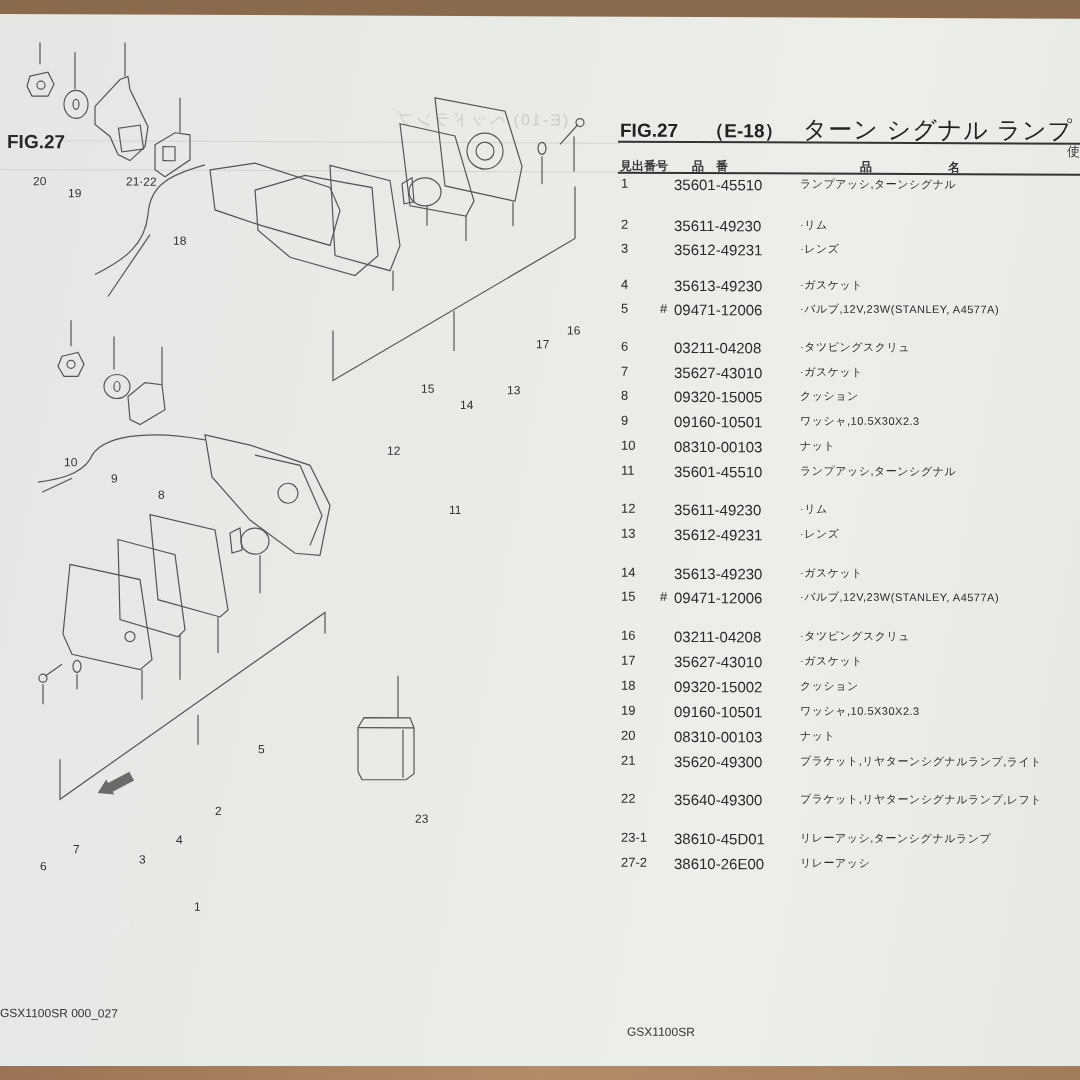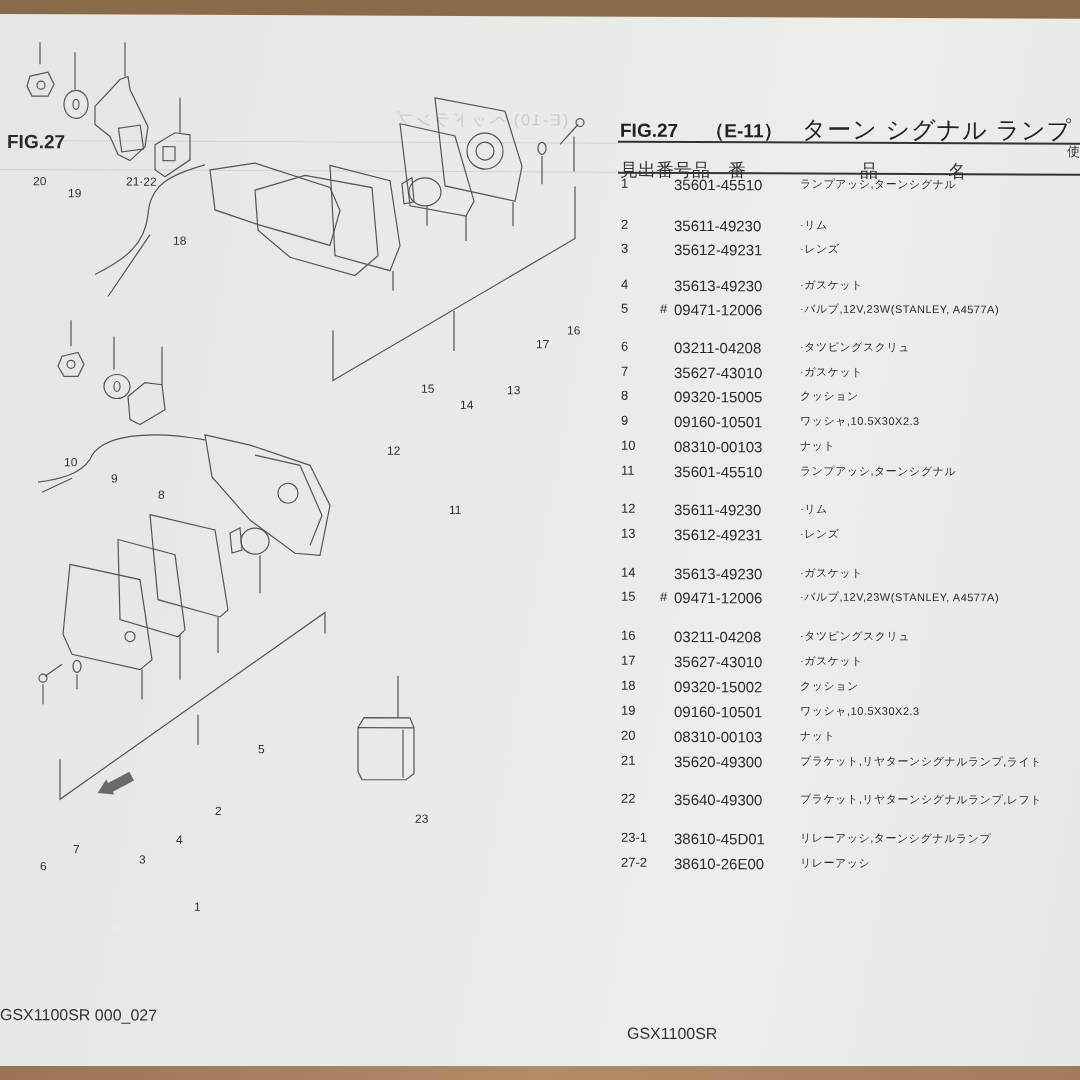--- a/index.html
+++ b/index.html
@@ -26,46 +26,46 @@
   .fig-title-left {
     position: absolute; left: 7px; top: 117px; font-size: 19px; font-weight: bold; color: #2a2a2a;
   }
   .header {
     position: absolute; left: 620px; top: 96px; font-size: 19px; font-weight: bold; color: #222;
     white-space: nowrap;
   }
   .header span { margin-right: 22px; }
   .header .jp { font-weight: normal; font-size: 24px; letter-spacing: 1px; }
   .rule { position: absolute; left: 618px; width: 462px; height: 2px; background: #333; }
-  .colhead { position: absolute; top: 141px; font-size: 18px; color: #333; }
+  .colhead { position: absolute; top: 141px; font-size: 12px; color: #333; font-weight: bold; }
   .usage { position: absolute; right: 0; top: 124px; font-size: 13px; color: #333; }
   .parts { position: absolute; left: 618px; top: 0; width: 462px; }
   .row { position: absolute; left: 0; width: 462px; height: 20px; font-size: 13px; color: #2a2a2a; }
   .row .no { position: absolute; left: 3px; width: 40px; }
   .row .mark { position: absolute; left: 42px; width: 14px; }
   .row .pn { position: absolute; left: 56px; width: 130px; font-size: 15px; }
   .row .desc { position: absolute; left: 182px; font-size: 11px; letter-spacing: 0.5px; white-space: nowrap; }
   .diagram { position: absolute; left: 0; top: 150px; width: 610px; height: 800px; }
   .callout { position: absolute; font-size: 12px; color: #333; }
-  .footer { position: absolute; font-size: 16px; color: #333; }
+  .footer { position: absolute; font-size: 12px; color: #333; }
 </style>
 </head>
 <body>
 
 <div class="paper">
 
   <div class="ghost" style="left:395px; top:94px;">(E-10)  ヘッドランプ</div>
   <div class="ghost-line" style="left:60px; top:126px; width:560px;"></div>
   <div class="ghost-line" style="left:0; top:155px; width:620px;"></div>
 
   <div class="fig-title-left">FIG.27</div>
 
   <div class="header">
     <span>FIG.27</span>
-    <span style="margin-right:14px;">（E-11）</span>
+    <span style="margin-right:14px;">（E-18）</span>
     <span class="jp">ターン シグナル ランプ</span>
   </div>
   <div class="rule" style="top:124px;"></div>
   <div class="colhead" style="left:620px;">見出番号</div>
   <div class="colhead" style="left:692px;">品　番</div>
   <div class="colhead" style="left:860px;">品</div>
   <div class="colhead" style="left:948px;">名</div>
   <div class="usage">使</div>
   <div class="rule" style="top:155px; height:1.5px;"></div>
 

